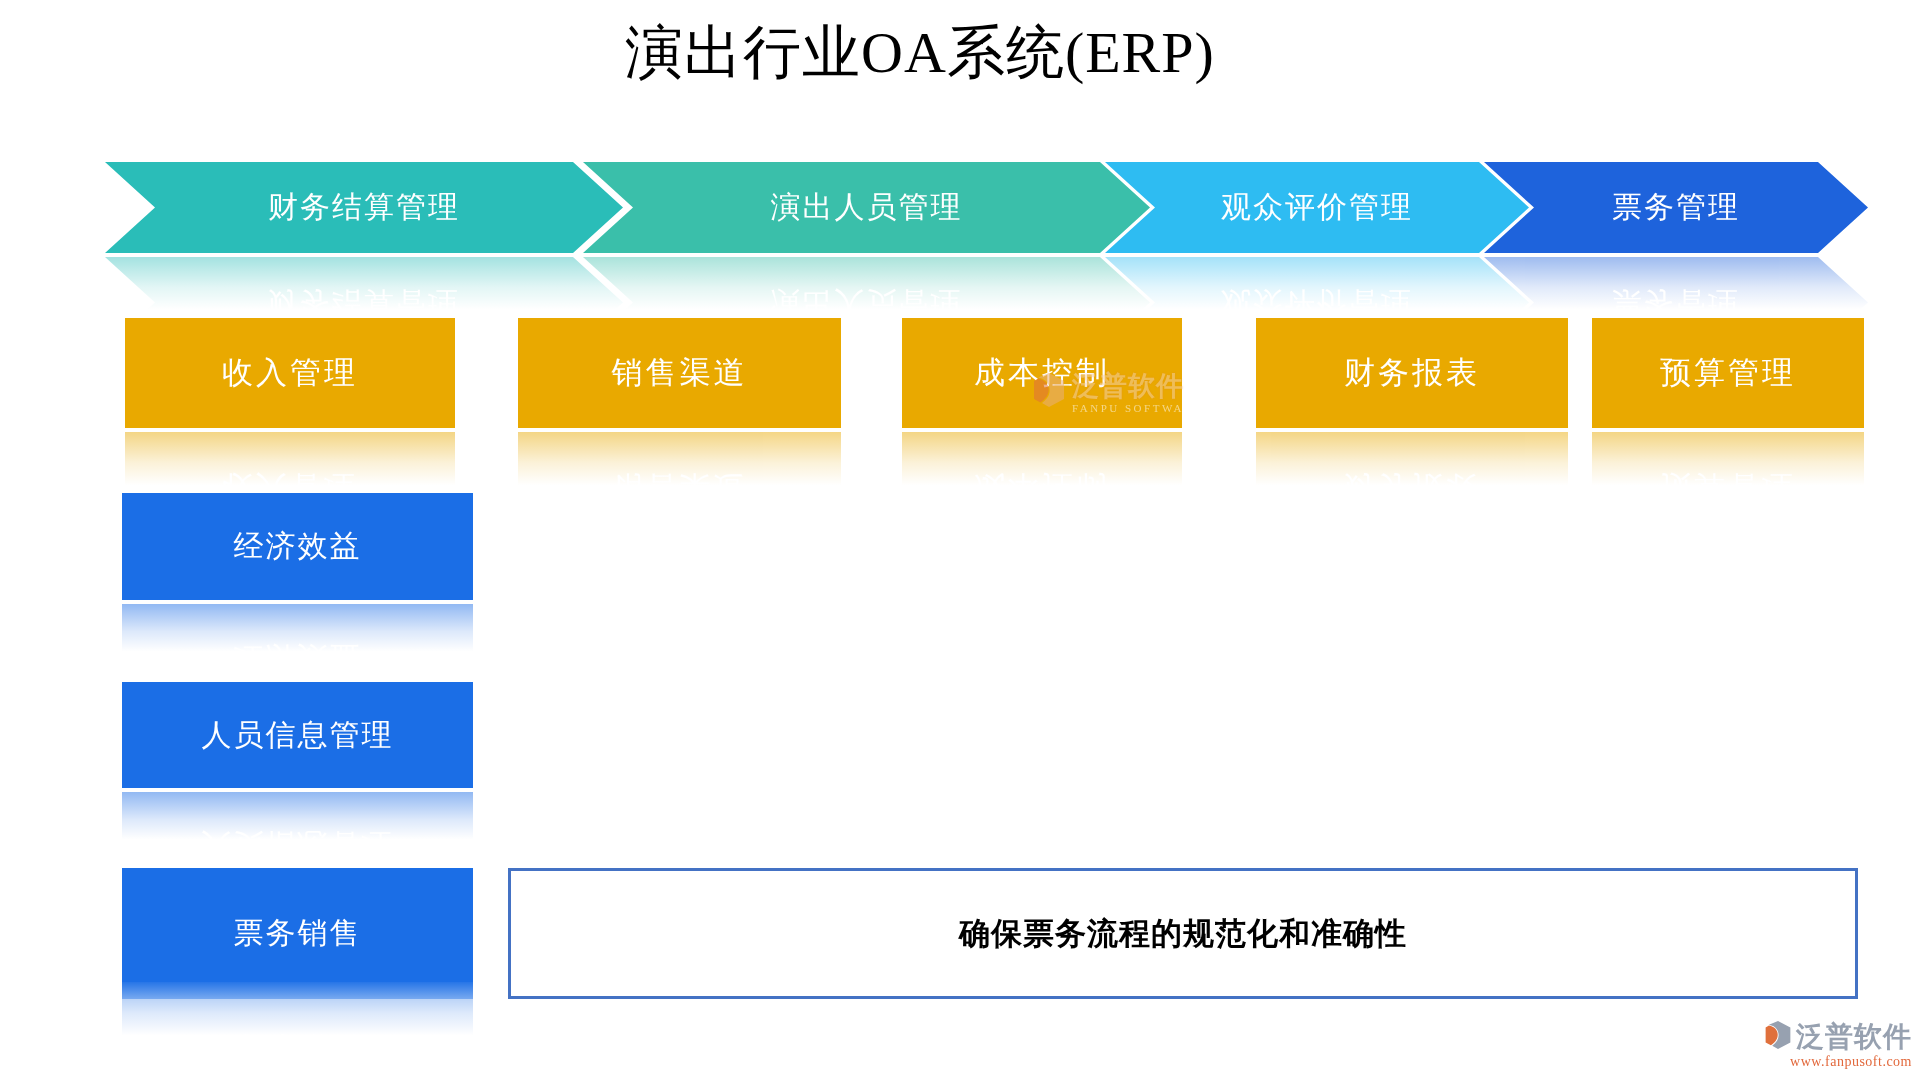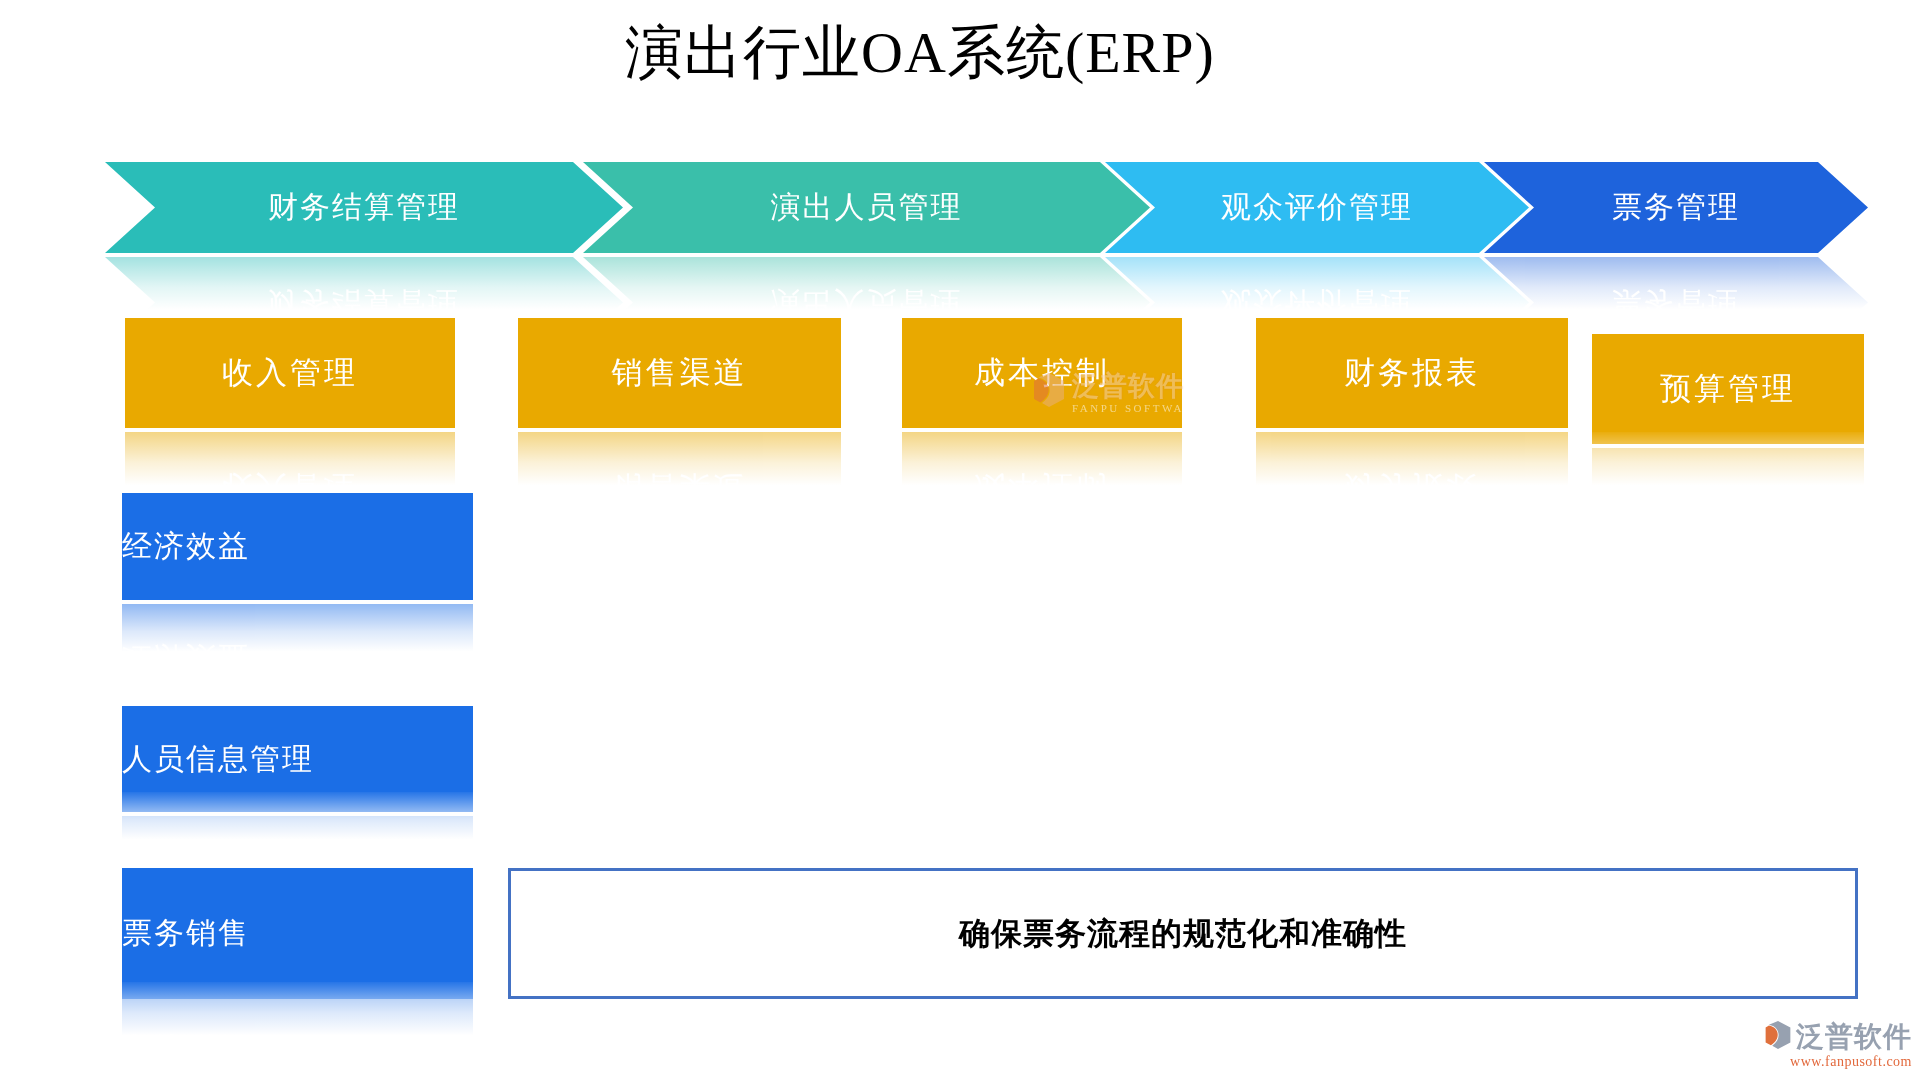--- a/index.html
+++ b/index.html
@@ -35,37 +35,37 @@
   
   .module {
     position:absolute; top:318px; height:110px;
     display:flex; align-items:center; justify-content:center;
     color:#fff; font-size:31px; letter-spacing:3px; white-space:nowrap;
   }
   .mod-1 { left:125px;  width:330px; }
   .mod-2 { left:518px;  width:323px; }
   .mod-3 { left:902px;  width:280px; }
   .mod-4 { left:1256px; width:312px; }
-  .mod-5 { left:1592px; width:272px;margin-top:16px; }
+  .mod-5 { left:1592px; width:272px; }
   .refl-modules { top:432px; left:0; width:1920px; height:56px; }
   .refl-wrap .module { top:0; transform:scaleY(-1); opacity:.5; }
   
   .row-label {
     position:absolute; left:122px; width:351px;
-    display:flex; align-items:center; justify-content:flex-start;
+    display:flex; align-items:center; justify-content:center;
     color:#fff; font-size:30px; letter-spacing:2px; white-space:nowrap;
   }
   .row-desc {
     position:absolute; left:508px; width:1350px;
     background:#fff; border:3px solid var(--c-border,#4472c4);
     display:flex; align-items:center; justify-content:center;
     color:#000; font-size:31px; font-weight:bold; letter-spacing:1px; white-space:nowrap;
   }
   .r1 { top:493px; height:107px; }
-  .r2 { top:682px; height:106px;margin-top:24px; }
+  .r2 { top:682px; height:106px; }
   .r3 { top:868px; height:131px; }
   .refl-blue { left:122px; width:351px; }
   .refl-b1 { top:604px; height:50px; }
   .refl-b2 { top:792px; height:50px; }
   .refl-b3 { top:982px; height:56px; }
   .refl-wrap .row-label { left:0; top:0; transform:scaleY(-1); opacity:.5; }
   
   .watermark-center {
     position:absolute; left:1032px; top:372px; display:flex; align-items:flex-start;
     gap:6px; opacity:.55; pointer-events:none;

